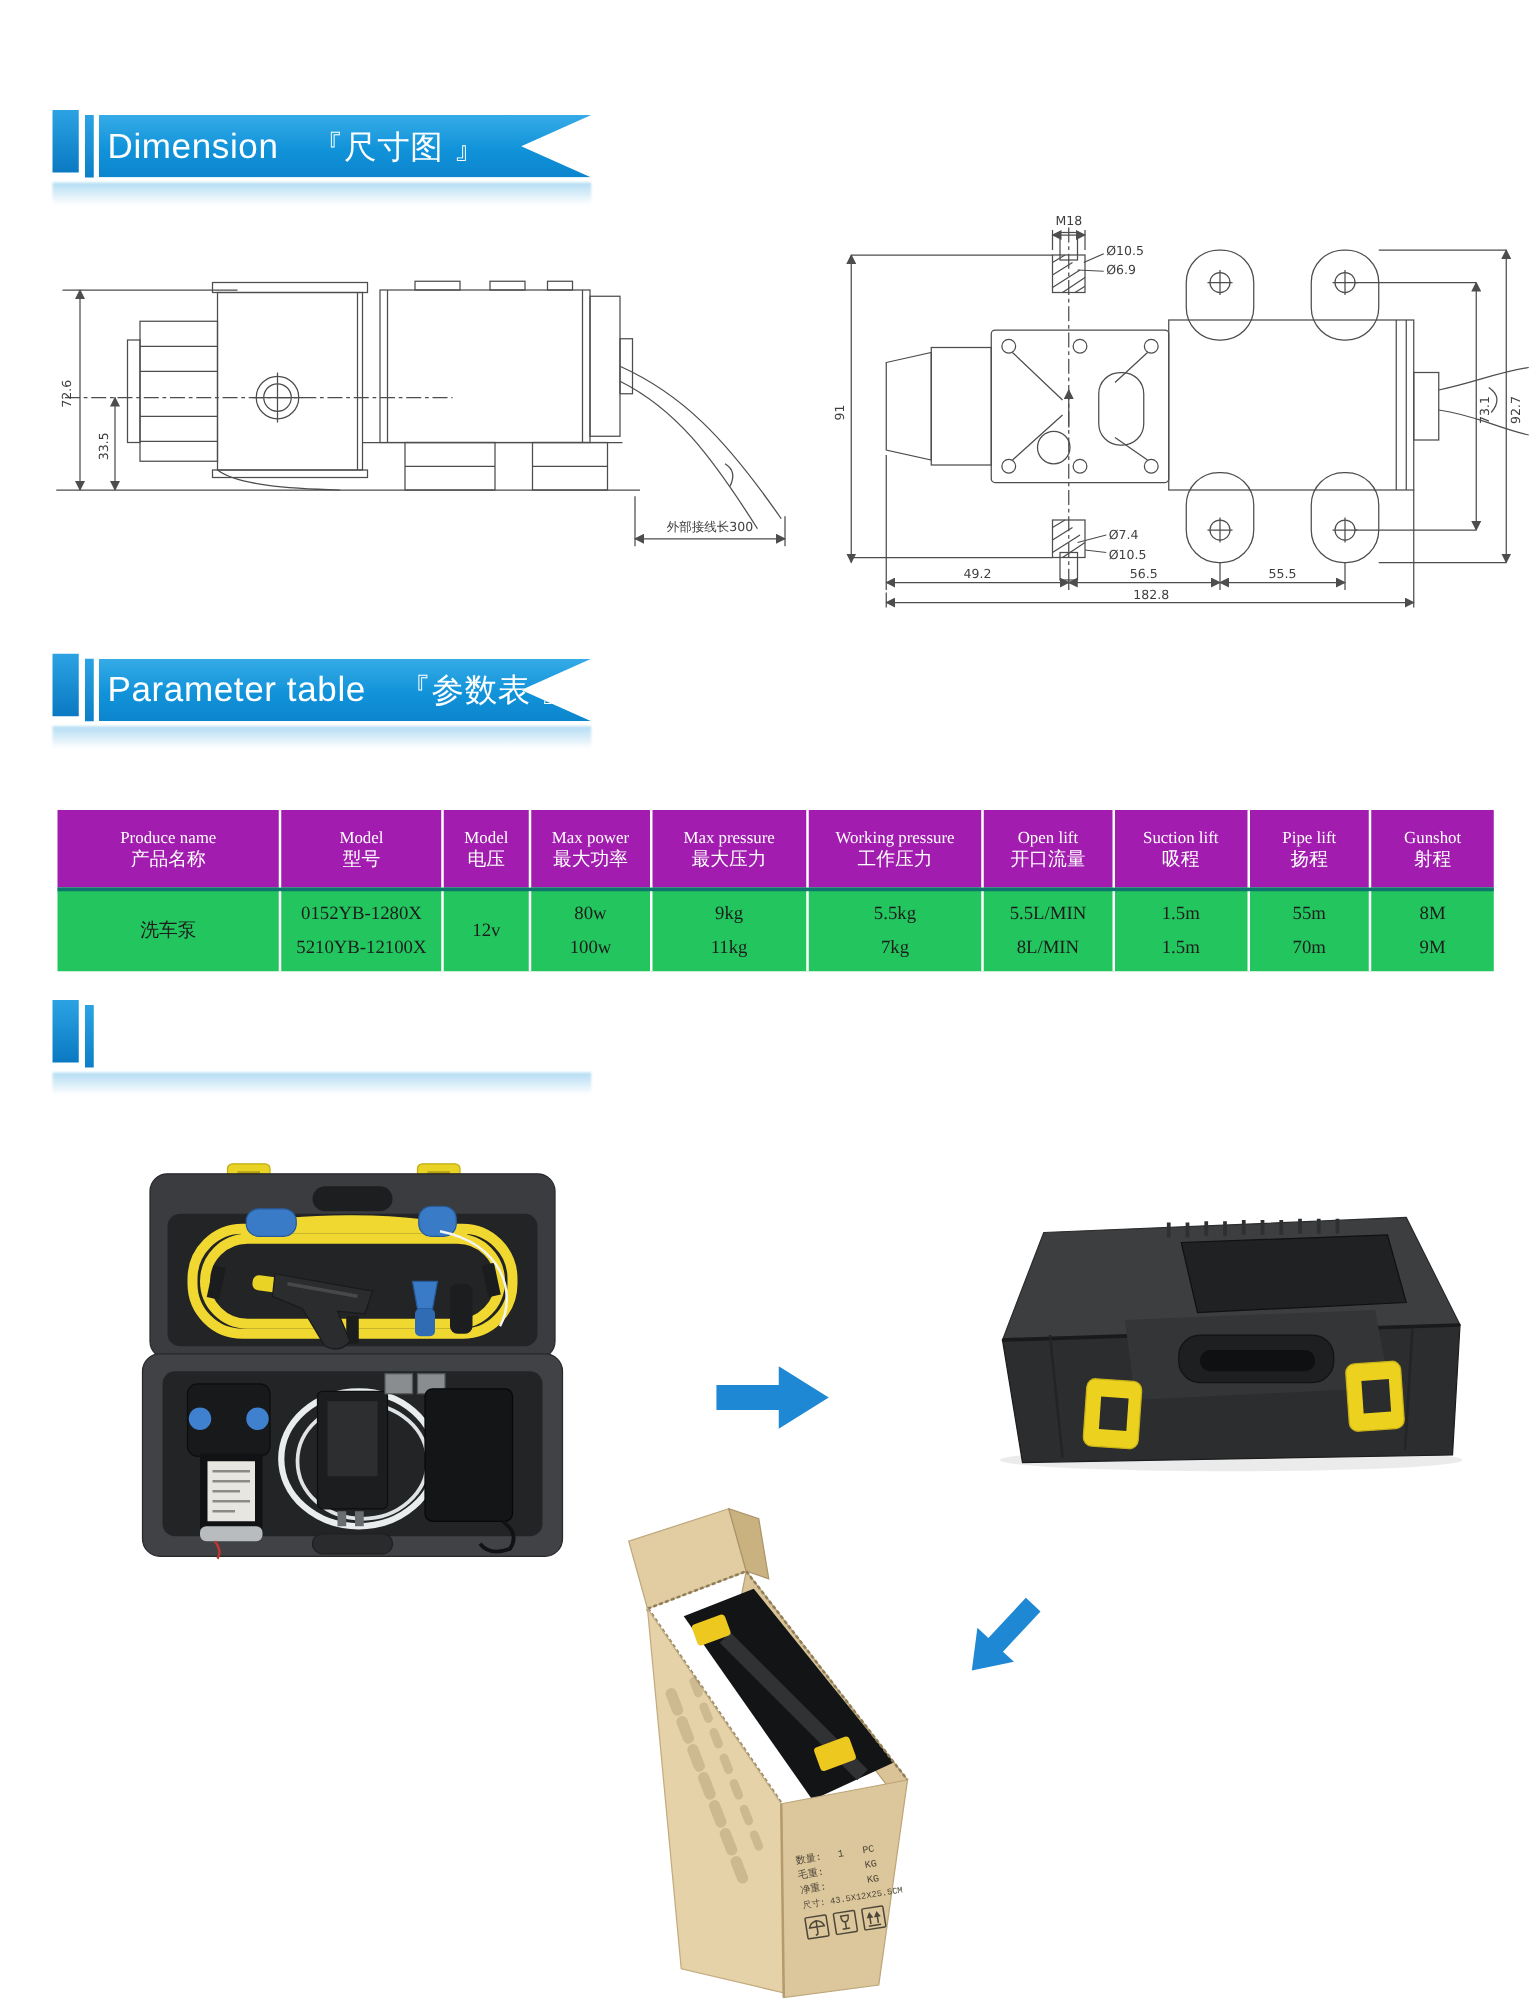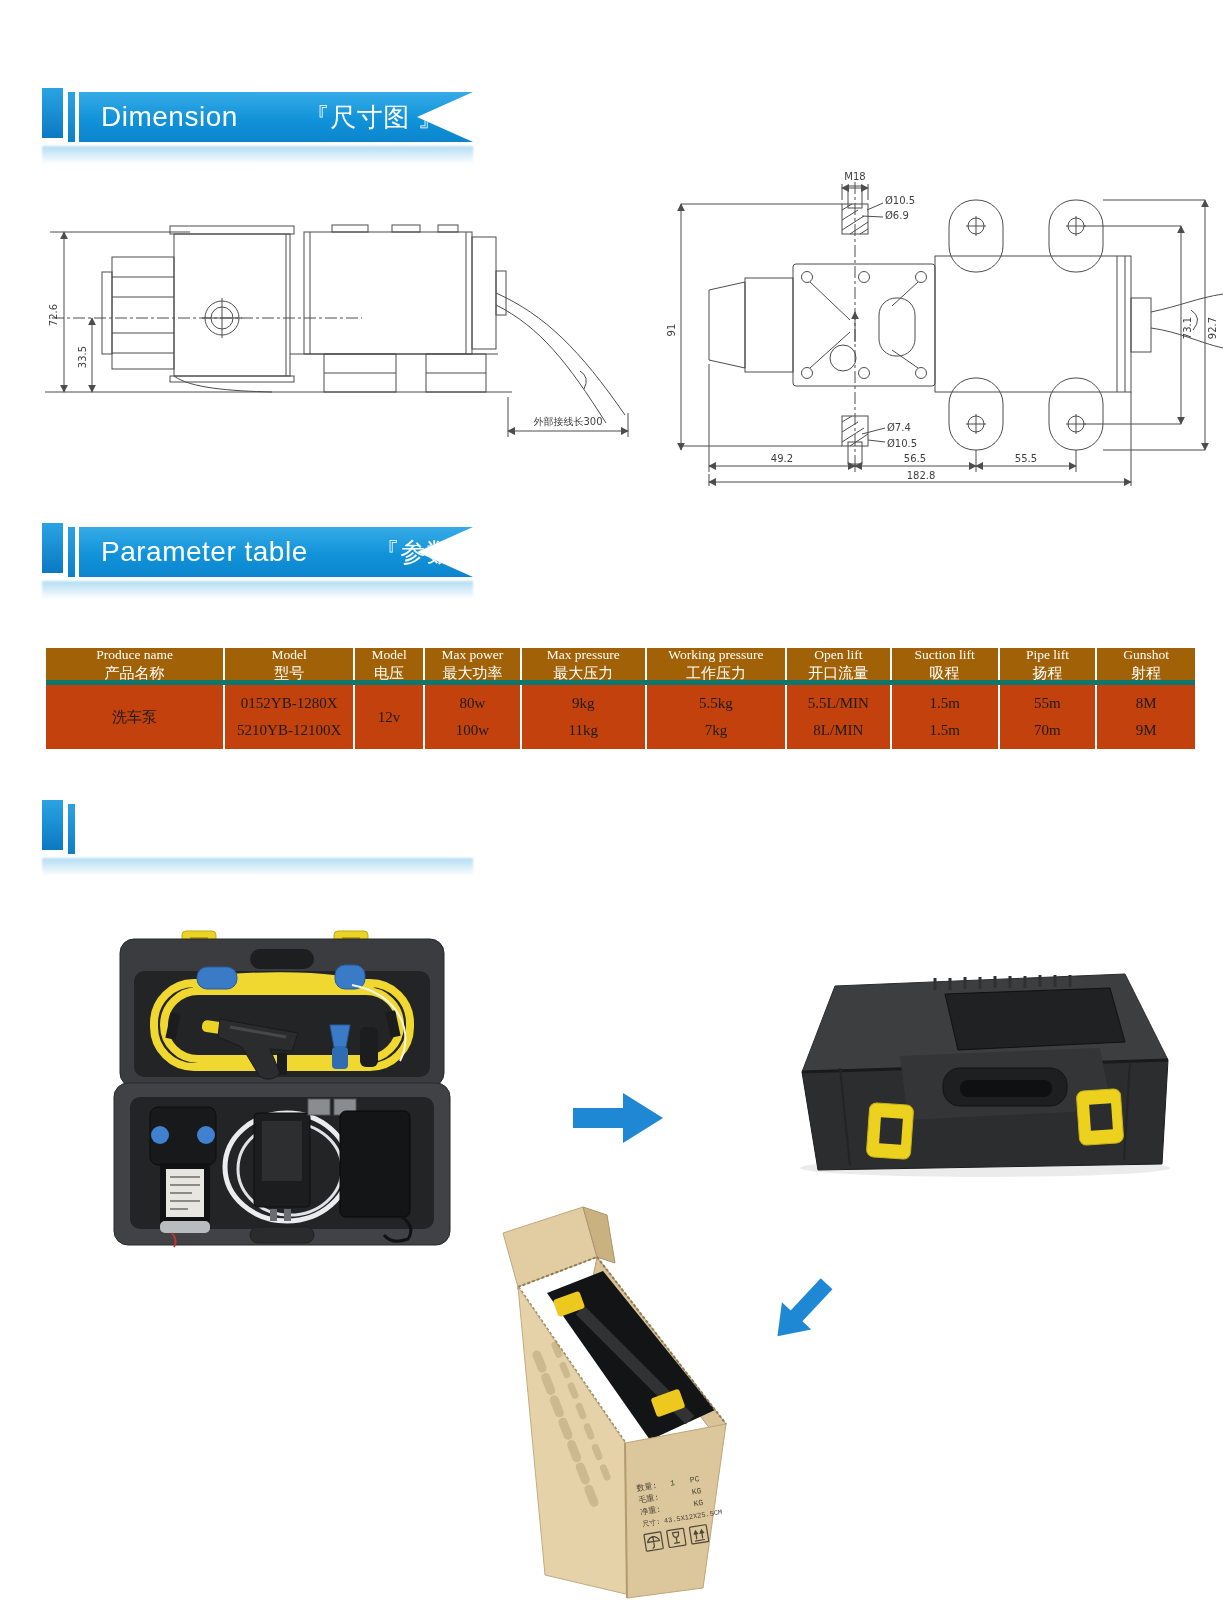--- a/index.html
+++ b/index.html
@@ -8,39 +8,39 @@
 
   
   .banner{position:absolute;left:42px;width:460px;height:80px;}
   .b-block{position:absolute;left:0;top:0;width:21px;height:50px;
            background:linear-gradient(180deg,#2ba3e3,#0a79c2);}
   .b-bar{position:absolute;left:26px;top:4px;width:7px;height:50px;
          background:linear-gradient(180deg,#2ba3e3,#0c7fc8);}
   .b-main{position:absolute;left:37px;top:4px;width:394px;height:50px;
           background:linear-gradient(180deg,#36abe7 0%,#1193d9 55%,#0c85cd 100%);
           clip-path:polygon(0 0,100% 0,calc(100% - 56px) 50%,100% 100%,0 100%);
-          display:flex;align-items:center;padding-left:22px;box-sizing:border-box;
-          color:#fff;font-size:28px;letter-spacing:.5px;white-space:nowrap;gap:40px;}
+          display:flex;align-items:center;padding-left:7px;box-sizing:border-box;
+          color:#fff;font-size:28px;letter-spacing:.5px;white-space:nowrap;}
   .b-main .zh{margin-left:26px;font-size:26px;}
   .b-reflect{position:absolute;left:0;top:58px;width:431px;height:18px;
              background:linear-gradient(180deg,rgba(17,147,217,.32),rgba(17,147,217,0));
              filter:blur(1px);}
 
   
   .ptable{position:absolute;left:46px;top:648px;width:1149px;
           font-family:"Liberation Serif","DejaVu Serif",serif;}
   .prow{display:flex;width:100%;}
   .pcell{box-sizing:border-box;border-right:2px solid #fff;
          display:flex;flex-direction:column;align-items:center;justify-content:center;
          text-align:center;overflow:hidden;}
   .pcell:last-child{border-right:none;}
-  .hrow{background:#a16207;color:#ffffff;height:32px;}
+  .hrow{background:#a21caf;color:#ffffff;height:62px;}
   .hrow .en{font-size:13.5px;line-height:19px;}
   .hrow .zh{font-size:15px;line-height:19px;}
-  .brow{background:#c2410c;color:#1c1c1c;height:64px;border-top:5px solid #0f766e;font-size:15px;}
+  .brow{background:#22c55e;color:#1c1c1c;height:64px;border-top:3px solid #0f766e;font-size:15px;}
   .brow .v{line-height:27px;}
   .w0{width:15.6%;} .w1{width:11.3%;} .w2{width:6.1%;} .w3{width:8.4%;} .w4{width:10.9%;justify-content:center;}
   .w5{width:12.2%;} .w6{width:9.1%;} .w7{width:9.4%;} .w8{width:8.5%;} .w9{width:8.5%;align-items:center;}
 
   
   .abs{position:absolute;}
   svg text{font-family:"DejaVu Sans",sans-serif;}
   .dimtxt{fill:#3f3f3f;font-size:10px;}
   .boxprint{font-family:"Liberation Mono",monospace;fill:#4c4639;}
 </style>

